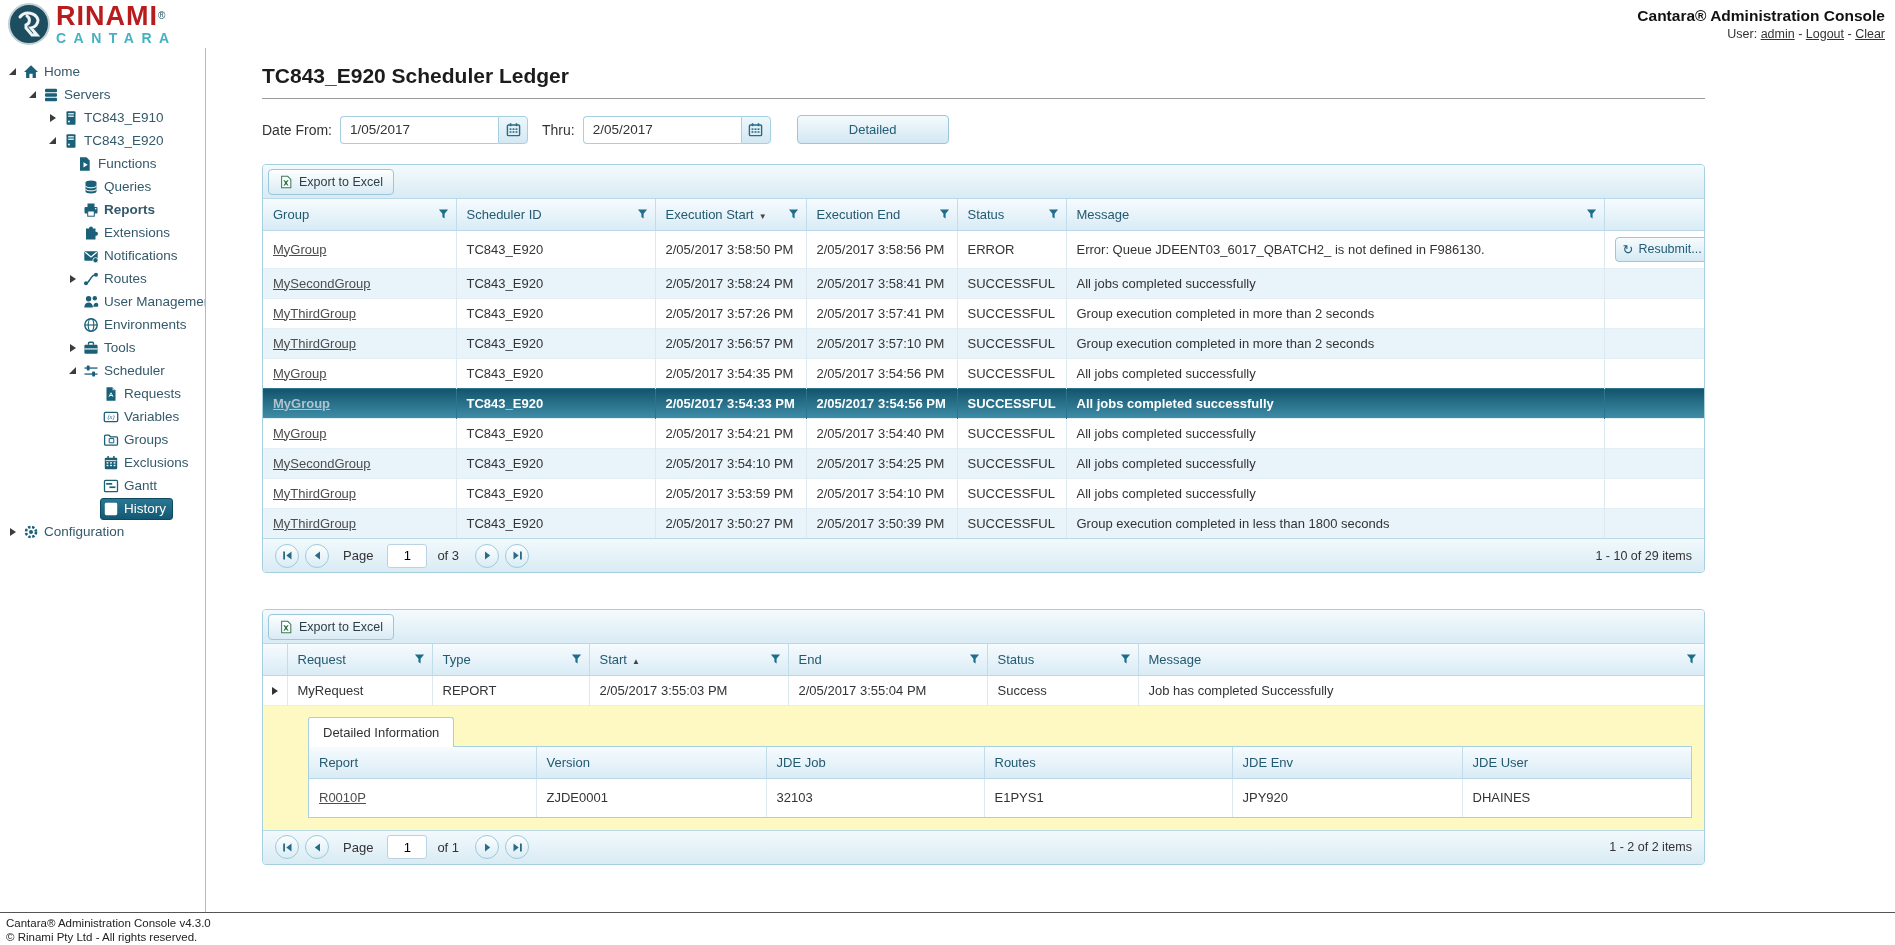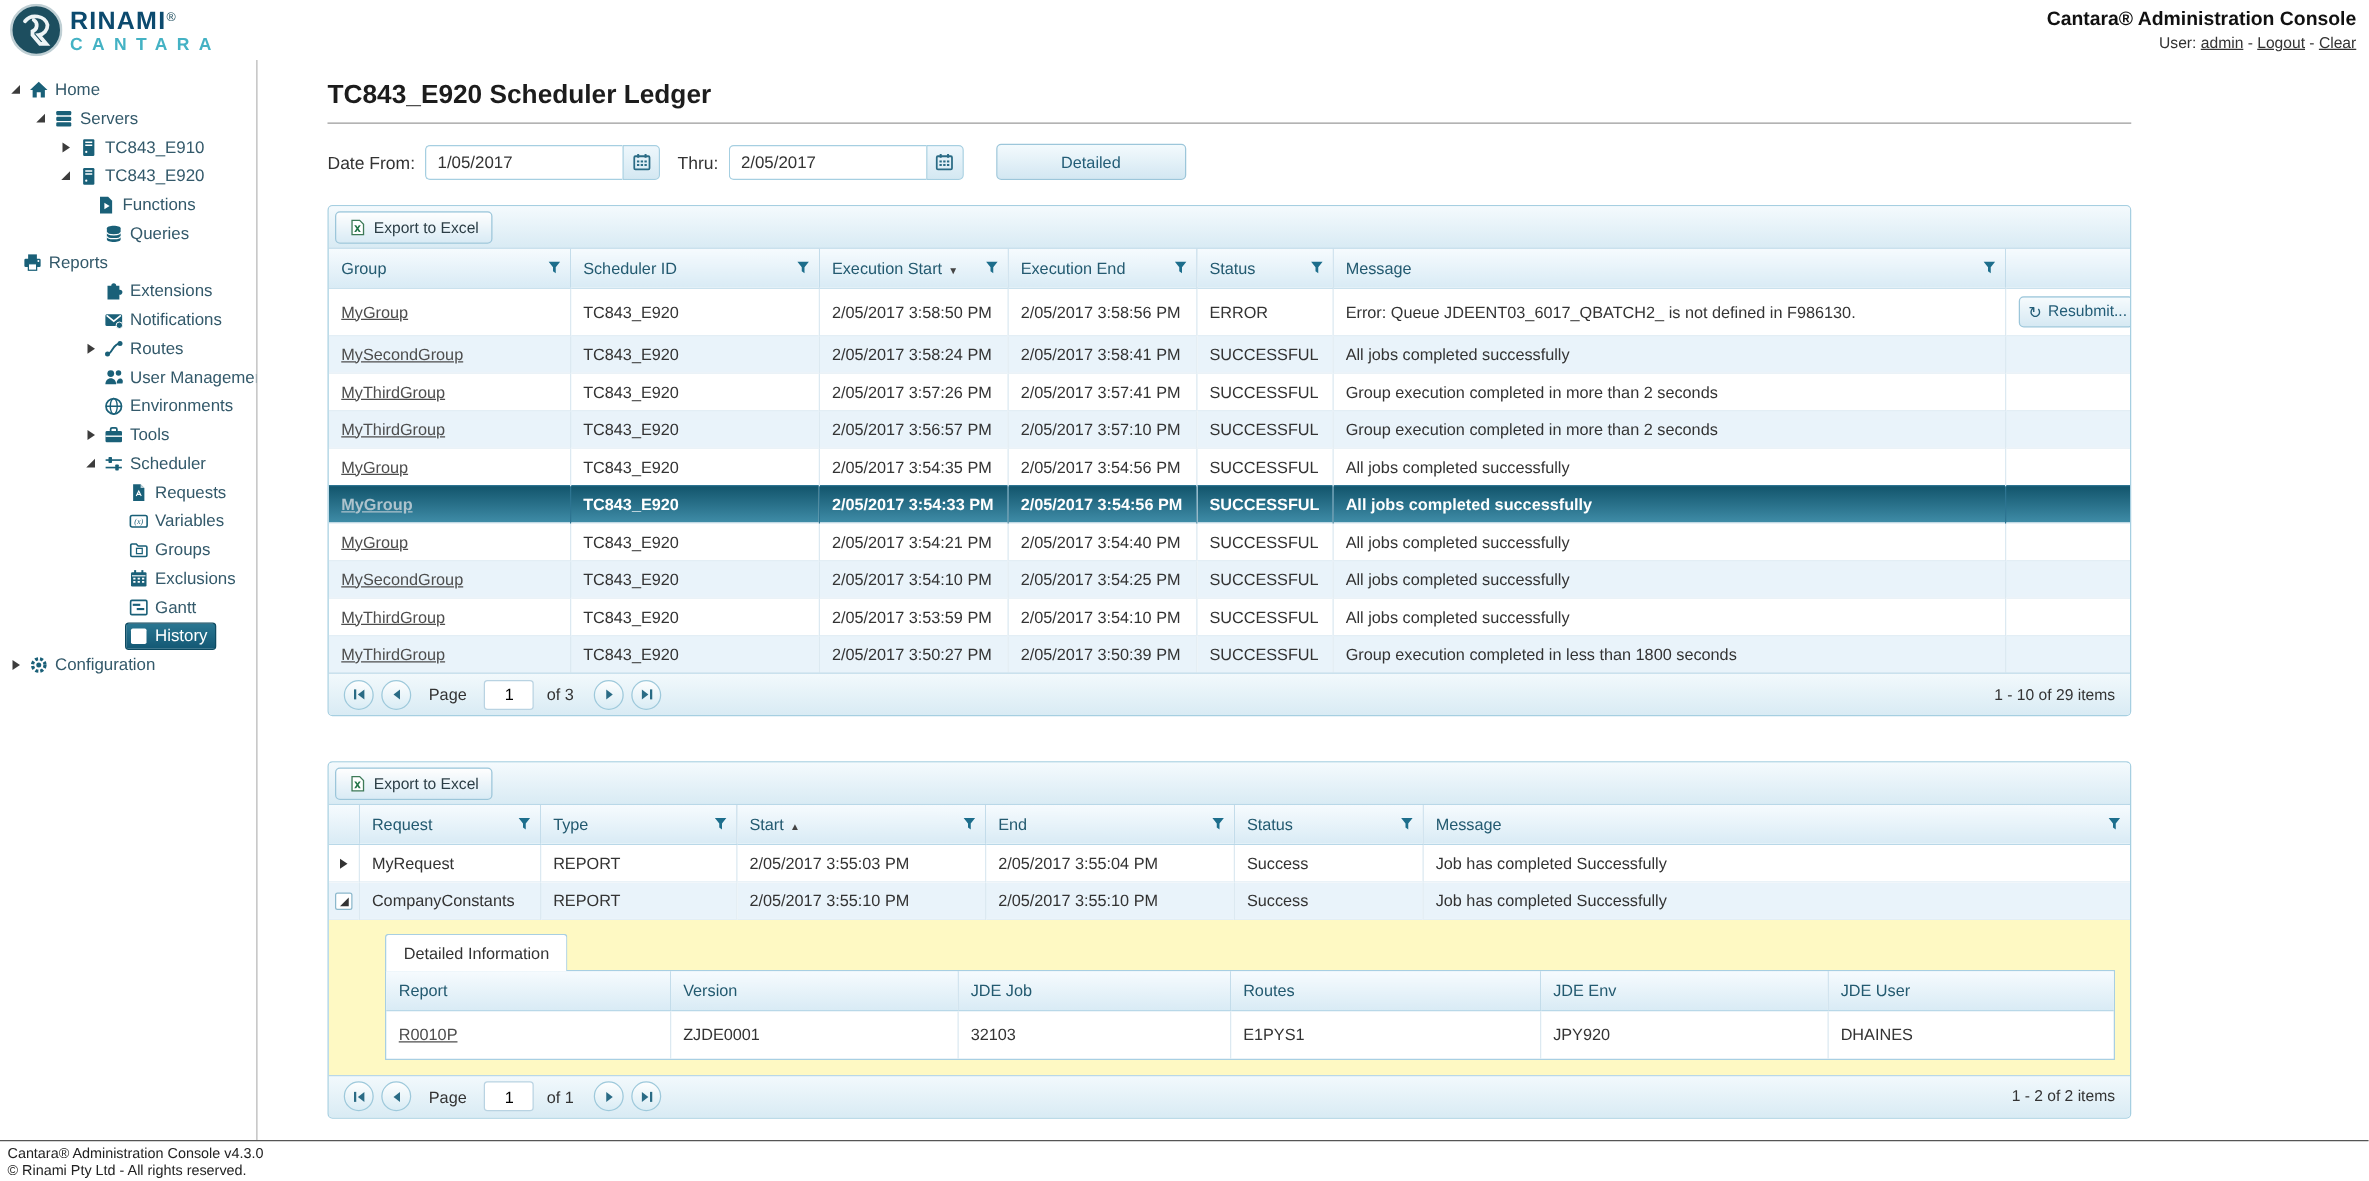--- a/index.html
+++ b/index.html
@@ -3,21 +3,21 @@
 <meta charset="utf-8">
 <style>
   * { margin:0; padding:0; box-sizing:border-box; }
   html,body { width:1895px; height:945px; background:#fff; font-family:"Liberation Sans", sans-serif; color:#333; overflow:hidden; }
   .app { width:1895px; height:945px; display:flex; flex-direction:column; }
 
   
   .top-header { height:48px; display:flex; justify-content:space-between; align-items:center; padding:2px 10px 2px 8px; background:#fff; }
   .logo-wrap { display:flex; align-items:center; gap:6px; }
   .logo-text { line-height:1; }
-  .logo-primary { font-size:20px; font-weight:bold; letter-spacing:1px; color:#0c4a6e; }
+  .logo-primary { font-size:27px; font-weight:bold; letter-spacing:1px; color:#b91c1c; }
   .logo-reg { font-size:10px; vertical-align:super; color:#1d4d5e; }
   .logo-secondary { font-size:14px; font-weight:bold; letter-spacing:7.5px; color:#44b2c4; margin-top:1px; }
   .console-block { text-align:right; }
   .console-title { font-size:15.5px; font-weight:bold; color:#111; }
   .console-user { font-size:12.5px; color:#333; margin-top:2px; }
   .console-user a { color:#333; text-decoration:underline; cursor:pointer; }
 
   
   .body-row { flex:1; display:flex; min-height:0;gap:39px; }
   .sidebar { width:206px; border-right:1px solid #b8b8b8; padding-top:12px; overflow:hidden; }
@@ -194,21 +194,21 @@
             <span class="tree-icon">
               <svg viewBox="0 0 16 16">
                 <path d="M2.5 3.5c0-1.2 2.5-2 5.5-2s5.5.8 5.5 2v9c0 1.2-2.5 2-5.5 2s-5.5-.8-5.5-2z" fill="currentColor"></path>
                 <path d="M2.5 6.8c0 1.1 2.5 2 5.5 2s5.5-.9 5.5-2" fill="none" stroke="#fff" stroke-width="1"></path>
                 <path d="M2.5 9.9c0 1.1 2.5 2 5.5 2s5.5-.9 5.5-2" fill="none" stroke="#fff" stroke-width="1"></path>
               </svg>
             </span>
             <span>Queries</span>
           </span>
         </div>
-        <div class="tree-item" style="">
+        <div class="tree-item" style="padding-left: 65px; font-weight: bold;">
           <span class="expander"></span>
           <span class="tree-inner">
             <span class="tree-icon">
               <svg viewBox="0 0 16 16">
                 <rect x="4.5" y="1.5" width="7" height="4" fill="currentColor"></rect>
                 <rect x="1.5" y="5" width="13" height="6.5" rx="1" fill="currentColor"></rect>
                 <rect x="4.7" y="9" width="6.6" height="5.2" fill="#fff" stroke="currentColor" stroke-width="1"></rect>
                 <circle cx="12.7" cy="6.8" r="0.8" fill="#fff"></circle>
               </svg>
             </span>
@@ -705,31 +705,20 @@
                   </span></th>
               </tr>
             </thead>
           <tbody id="grid2-body">
               <tr class="">
                 <td class="expand-cell"><span class="exp-collapsed"></span></td>
                 <td>MyRequest</td>
                 <td>REPORT</td>
                 <td>2/05/2017 3:55:03 PM</td>
                 <td>2/05/2017 3:55:04 PM</td>
-                <td>Success</td>
-                <td>Job has completed Successfully</td>
-              </tr>
-              <tr class="alt">
-                <td class="expand-cell"><span class="exp-expanded-box">
-                    <i></i>
-                  </span></td>
-                <td>CompanyConstants</td>
-                <td>REPORT</td>
-                <td>2/05/2017 3:55:10 PM</td>
-                <td>2/05/2017 3:55:10 PM</td>
                 <td>Success</td>
                 <td>Job has completed Successfully</td>
               </tr>
               <tr>
                 <td colspan="7" class="detail-cell"><span class="detail-tab">Detailed Information</span><div class="detail-box">
                     <table class="inner-grid">
                       <colgroup>
                         <col style="width:227px">
                         <col style="width:230px">
                         <col style="width:218px">

